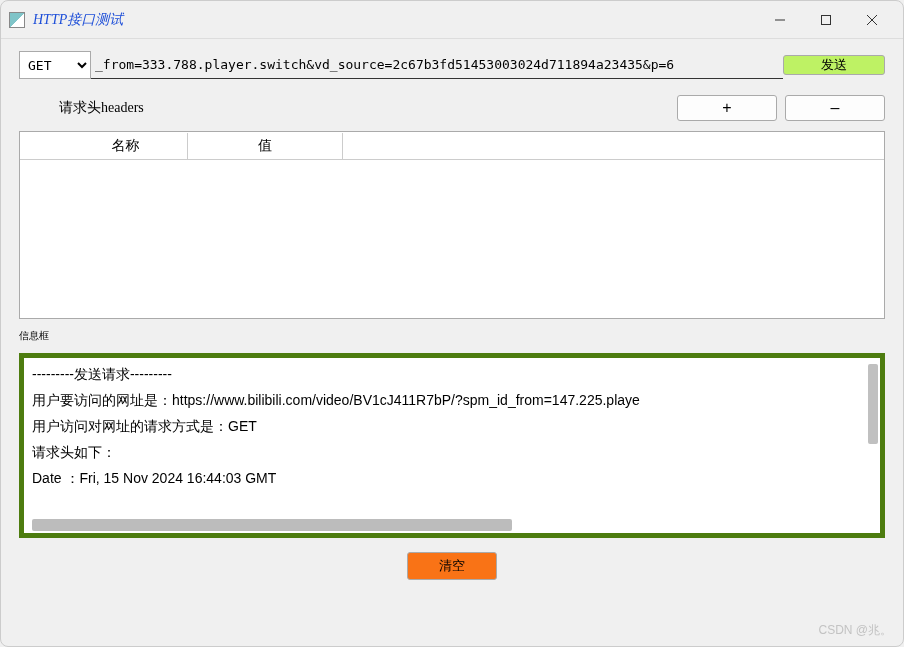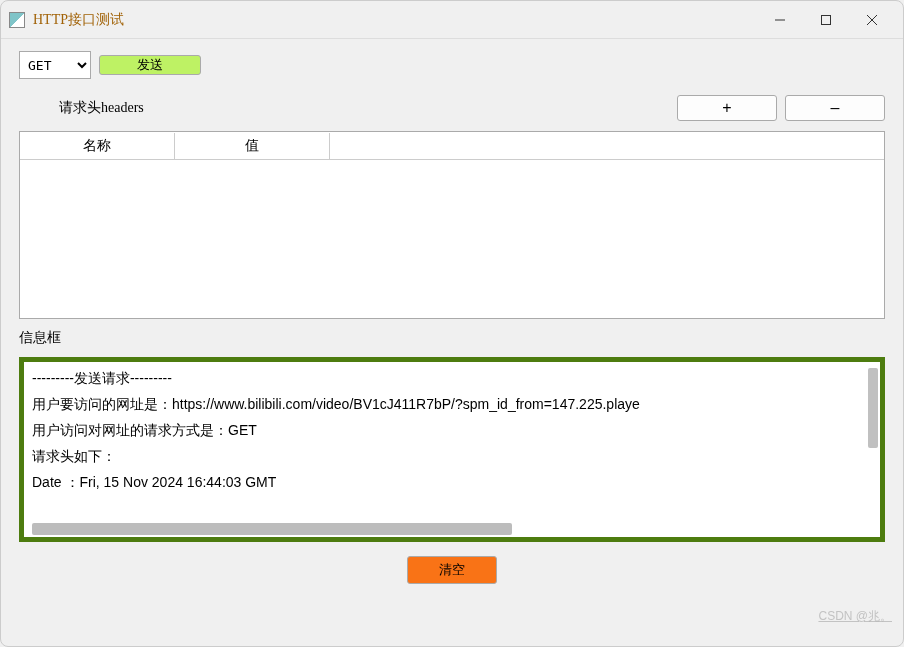--- a/index.html
+++ b/index.html
@@ -34,22 +34,23 @@
     .title-icon {
       width: 16px;
       height: 16px;
       border: 1px solid #888;
       background: linear-gradient(135deg, #7fc4c8 50%, #fff 50%);
       margin-right: 8px;
     }
     .title-text {
       flex: 1;
       font-size: 14px;
-      color: #a16207;
+      color: #1d4ed8;
       font-family: "SimSun", serif;
+      font-style: italic;
     }
     .window-controls {
       display: flex;
       gap: 0;
     }
     .win-btn {
       width: 46px;
       height: 32px;
       display: flex;
       align-items: center;
@@ -60,21 +61,20 @@
     }
     .content {
       padding: 12px 18px;
       display: flex;
       flex-direction: column;
       flex: 1;
       gap: 10px;
     }
     .url-row {
       display: flex;
-      gap: 8px;
       align-items: center;
       margin-bottom: 6px;
     }
     .method-select {
       width: 72px;
       height: 28px;
       border: 1px solid #aaa;
       background: #fff;
       font-size: 13px;
       font-family: "SimSun", monospace;
@@ -133,24 +133,24 @@
       border-bottom: 1px solid #ccc;
       height: 28px;
       align-items: center;
     }
     .th {
       text-align: center;
       font-size: 14px;
       border-right: 1px solid #ccc;
       padding: 4px 0;
     }
-    .th-name { width: 155px; }
+    .th-name { width: 124px; margin-left: 44px; }
     .th-value { width: 155px; }
     .info-label {
-      font-size: 14px;
+      font-size: 10px;
       font-family: Liberation Mono, monospace;
     }
     .info-box {
       border: 5px solid #4d7c0f;
       background: #fff;
       height: 185px;
       overflow: hidden;
       position: relative;
       padding: 4px 8px;
     }
@@ -188,26 +188,25 @@
       height: 28px;
       width: 90px;
       border: 1px solid #aaa;
       background: #f97316;
       font-size: 13px;
       cursor: pointer;
       border-radius: 3px;
     }
     .watermark {
       position: absolute;
-      bottom: 22px;
+      bottom: 8px;
       right: 12px;
       font-size: 12px;
       color: rgba(150,150,150,0.5);
       pointer-events: none;
-      text-decoration: underline;
     }
     .info-line {
       overflow: hidden;
       text-overflow: clip;
     }
   </style>
 </head>
 <body>
 
 <div class="window">
@@ -232,20 +231,21 @@
           </svg>
       </div>
     </div>
   </div>
 
   <div class="content">
     <div class="url-row">
       <select class="method-select">
         <option>GET</option>
       </select>
+      <input class="url-input" type="text" value="_from=333.788.player.switch&amp;vd_source=2c67b3fd51453003024d711894a23435&amp;p=6" style="">
       <button class="btn">发送</button>
     </div>
 
     <div class="headers-row">
       <div class="headers-label">请求头headers</div>
       <button class="small-btn">+</button>
       <button class="small-btn">–</button>
     </div>
 
     <div class="headers-table">

